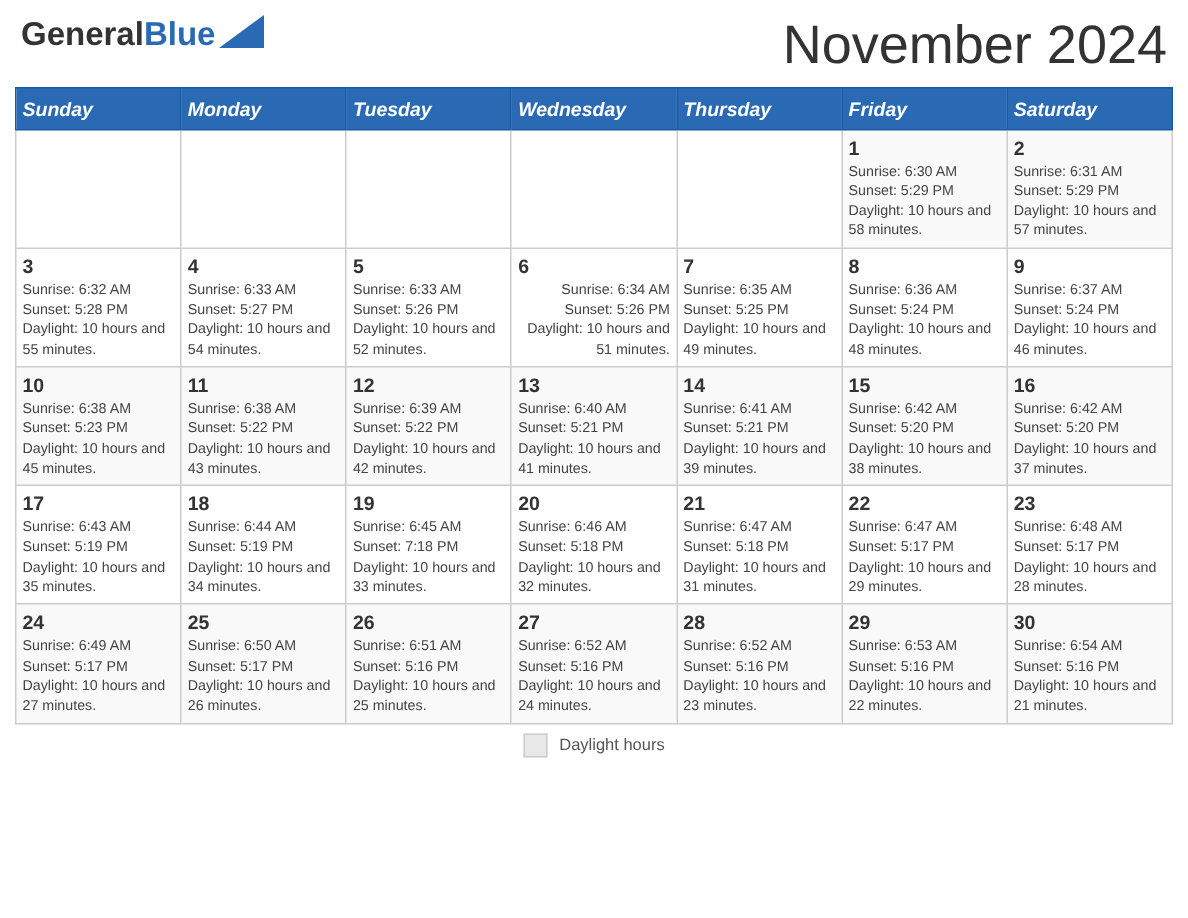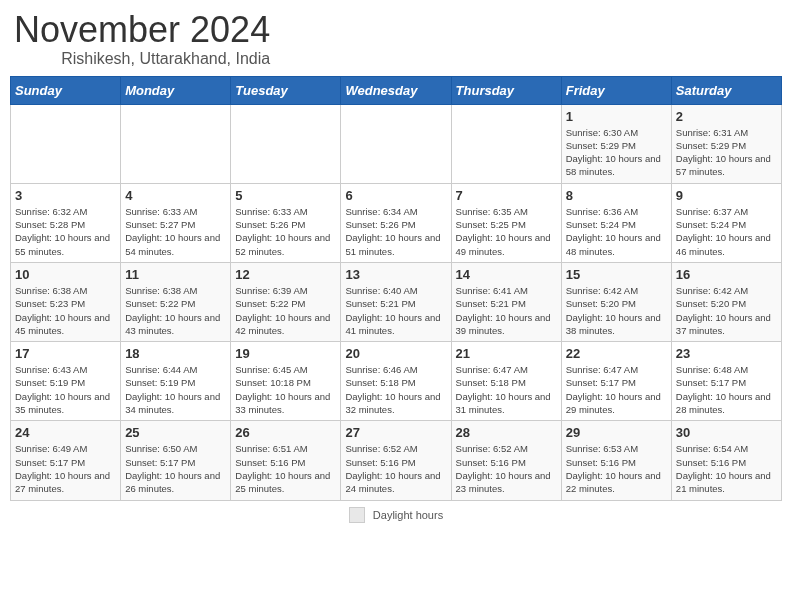--- a/index.html
+++ b/index.html
@@ -92,23 +92,31 @@
       height: 16px;
       background: #e8e8e8;
       border: 1px solid #ccc;
       display: inline-block;
     }
   </style>
 </head>
 <body>
 
 <div class="header">
+  <div class="logo">
+    <div style="display:flex;align-items:center;gap:0">
+      <span style="font-size:22px;font-weight:bold;color:#333;">General</span>
+      <span style="font-size:22px;font-weight:bold;color:#2a6ab5;">Blue</span>
+      <svg width="30" height="22" viewBox="0 0 30 22" style="margin-left:2px;margin-top:-4px;">
+        <polygon points="0,22 30,0 30,22" fill="#2a6ab5"></polygon>
+      </svg>
+    </div>
+  </div>
   <div class="title-block">
     <div class="month-title">November 2024</div>
-    <div class="location">Rishikesh, Uttarakhand, India</div>
   </div>
 </div>
 
 <table>
   <thead>
     <tr>
     <th>Sunday</th>
         <th>Monday</th>
         <th>Tuesday</th>
         <th>Wednesday</th>
@@ -151,21 +159,21 @@
 Daylight: 10 hours and 54 minutes.</div>
         </td>
         <td>
           <span class="day-num">5</span>
           <div class="day-info" style="white-space: pre-line;">Sunrise: 6:33 AM
 Sunset: 5:26 PM
 Daylight: 10 hours and 52 minutes.</div>
         </td>
         <td>
           <span class="day-num">6</span>
-          <div class="day-info" style="white-space: pre-line;">Sunrise: 6:34 AM
+          <div class="day-info" style="white-space: pre-line; text-align: right;">Sunrise: 6:34 AM
 Sunset: 5:26 PM
 Daylight: 10 hours and 51 minutes.</div>
         </td>
         <td>
           <span class="day-num">7</span>
           <div class="day-info" style="white-space: pre-line;">Sunrise: 6:35 AM
 Sunset: 5:25 PM
 Daylight: 10 hours and 49 minutes.</div>
         </td>
         <td>
@@ -234,21 +242,21 @@
         </td>
         <td>
           <span class="day-num">18</span>
           <div class="day-info" style="white-space: pre-line;">Sunrise: 6:44 AM
 Sunset: 5:19 PM
 Daylight: 10 hours and 34 minutes.</div>
         </td>
         <td>
           <span class="day-num">19</span>
           <div class="day-info" style="white-space: pre-line;">Sunrise: 6:45 AM
-Sunset: 10:18 PM
+Sunset: 7:18 PM
 Daylight: 10 hours and 33 minutes.</div>
         </td>
         <td>
           <span class="day-num">20</span>
           <div class="day-info" style="white-space: pre-line;">Sunrise: 6:46 AM
 Sunset: 5:18 PM
 Daylight: 10 hours and 32 minutes.</div>
         </td>
         <td>
           <span class="day-num">21</span>

